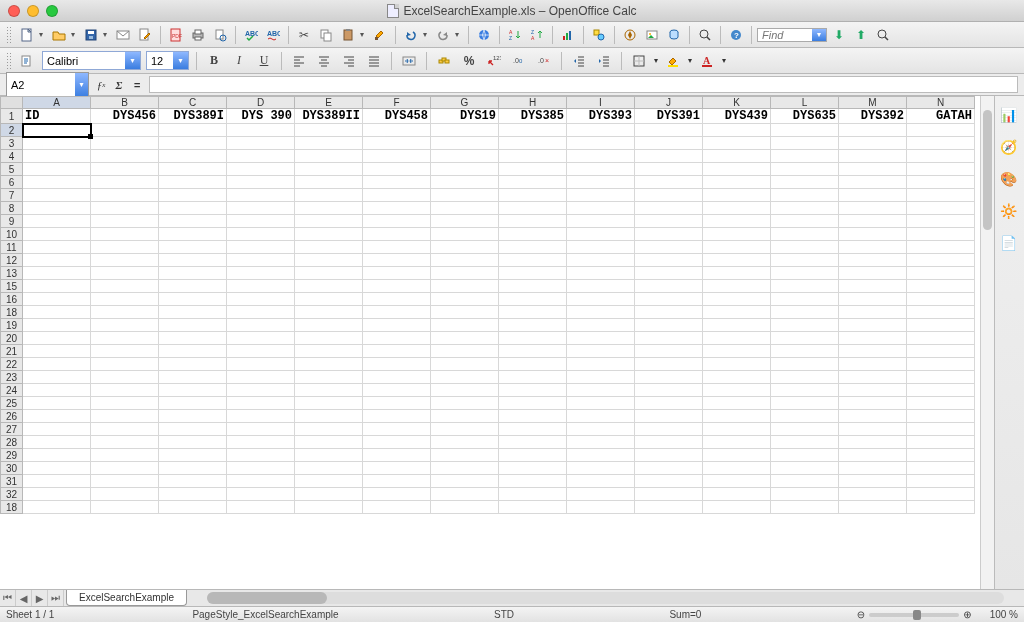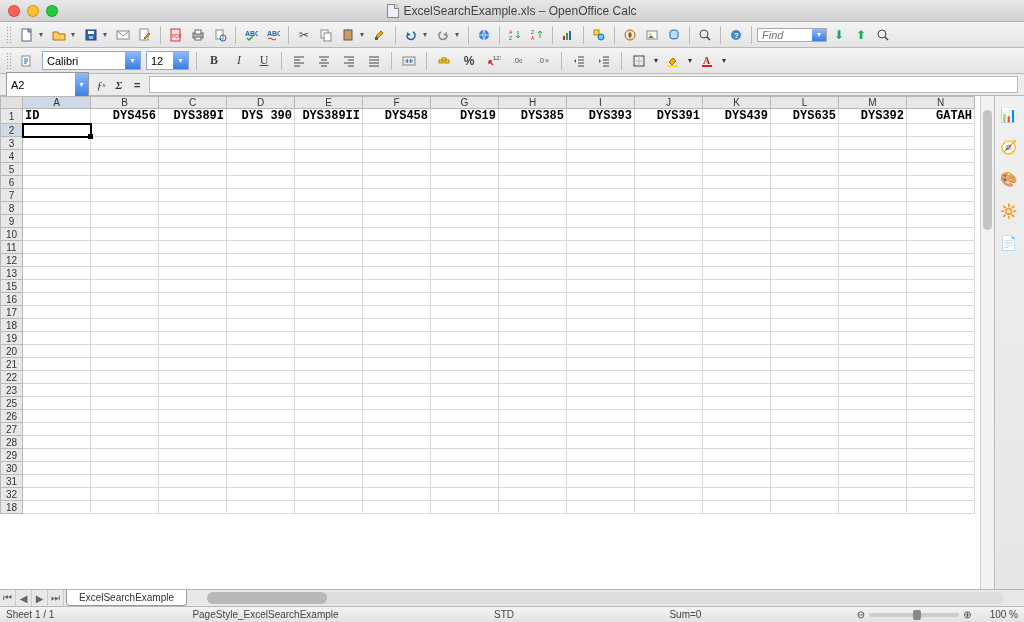--- a/index.html
+++ b/index.html
@@ -680,37 +680,20 @@
             <td></td>
             <td></td>
             <td></td>
             <td></td>
             <td></td>
             <td></td>
             <td></td>
             <td></td>
           </tr>
           <tr>
-            <th class="rowhdr">17</th>
-            <td></td>
-            <td></td>
-            <td></td>
-            <td></td>
-            <td></td>
-            <td></td>
-            <td></td>
-            <td></td>
-            <td></td>
-            <td></td>
-            <td></td>
-            <td></td>
-            <td></td>
-            <td></td>
-          </tr>
-          <tr>
             <th class="rowhdr">18</th>
             <td></td>
             <td></td>
             <td></td>
             <td></td>
             <td></td>
             <td></td>
             <td></td>
             <td></td>
             <td></td>
@@ -783,20 +766,37 @@
             <td></td>
             <td></td>
             <td></td>
             <td></td>
             <td></td>
             <td></td>
             <td></td>
           </tr>
           <tr>
             <th class="rowhdr">23</th>
+            <td></td>
+            <td></td>
+            <td></td>
+            <td></td>
+            <td></td>
+            <td></td>
+            <td></td>
+            <td></td>
+            <td></td>
+            <td></td>
+            <td></td>
+            <td></td>
+            <td></td>
+            <td></td>
+          </tr>
+          <tr>
+            <th class="rowhdr">24</th>
             <td></td>
             <td></td>
             <td></td>
             <td></td>
             <td></td>
             <td></td>
             <td></td>
             <td></td>
             <td></td>
             <td></td>

